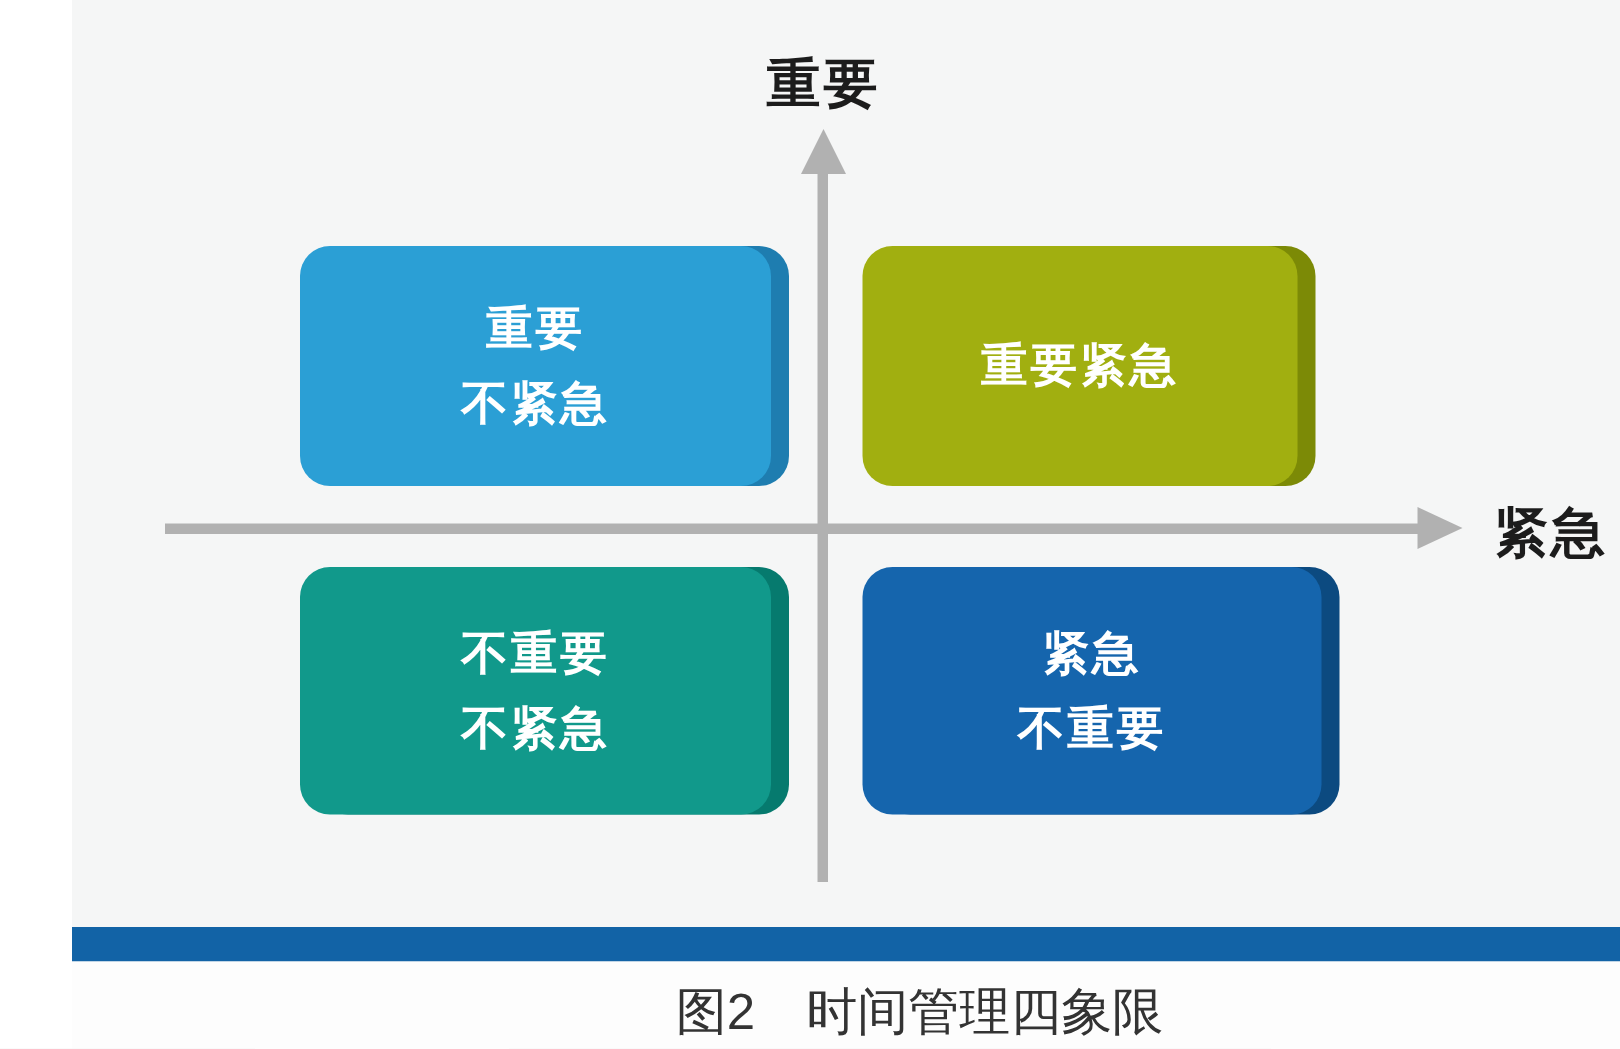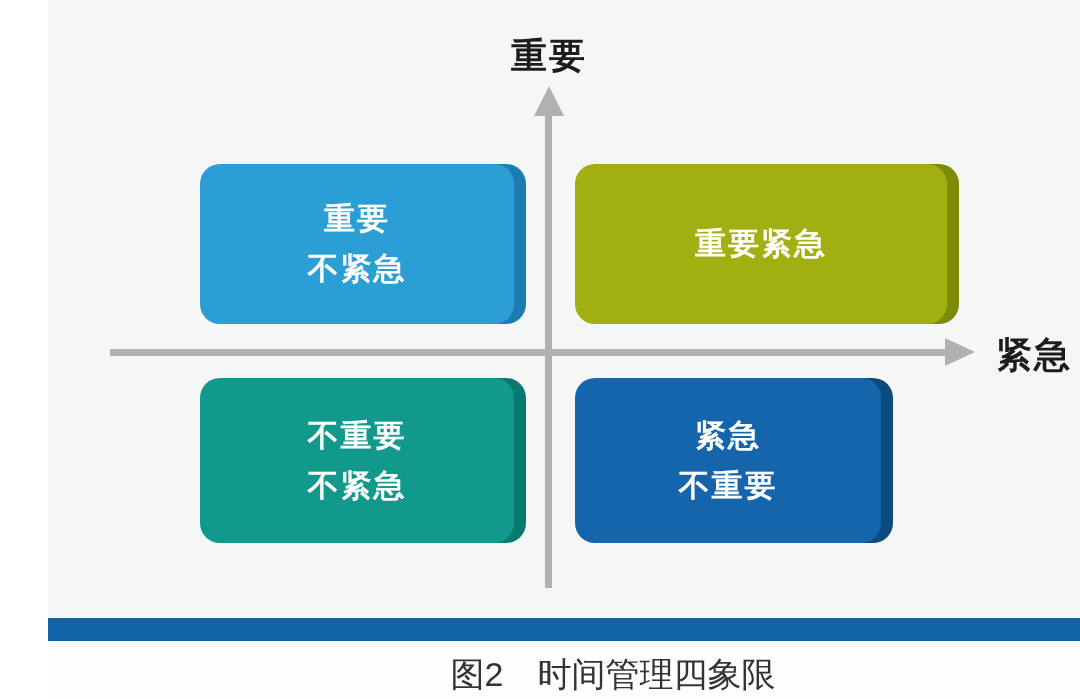--- a/index.html
+++ b/index.html
@@ -98,21 +98,21 @@
   }
   .qbox .line {
     color: #ffffff;
     font-size: 31px;
     font-weight: bold;
     line-height: 50px;
     letter-spacing: 2px;
     text-align: center;
   }
   .q-top-left     { left: 152px; top: 164px; width: 326px; height: 160px; }
-  .q-top-right    { left: 527px; top: 164px; width: 384px; height: 160px; }
+  .q-top-right    { left: 527px; top: 164px; width: 302px; height: 160px; }
   .q-bottom-left  { left: 152px; top: 378px; width: 326px; height: 165px; }
   .q-bottom-right { left: 527px; top: 378px; width: 318px; height: 165px; }
 
   
   .divider-bar {
     position: absolute;
     left: 0;
     top: 618px;
     width: 1080px;
     height: 23px;

